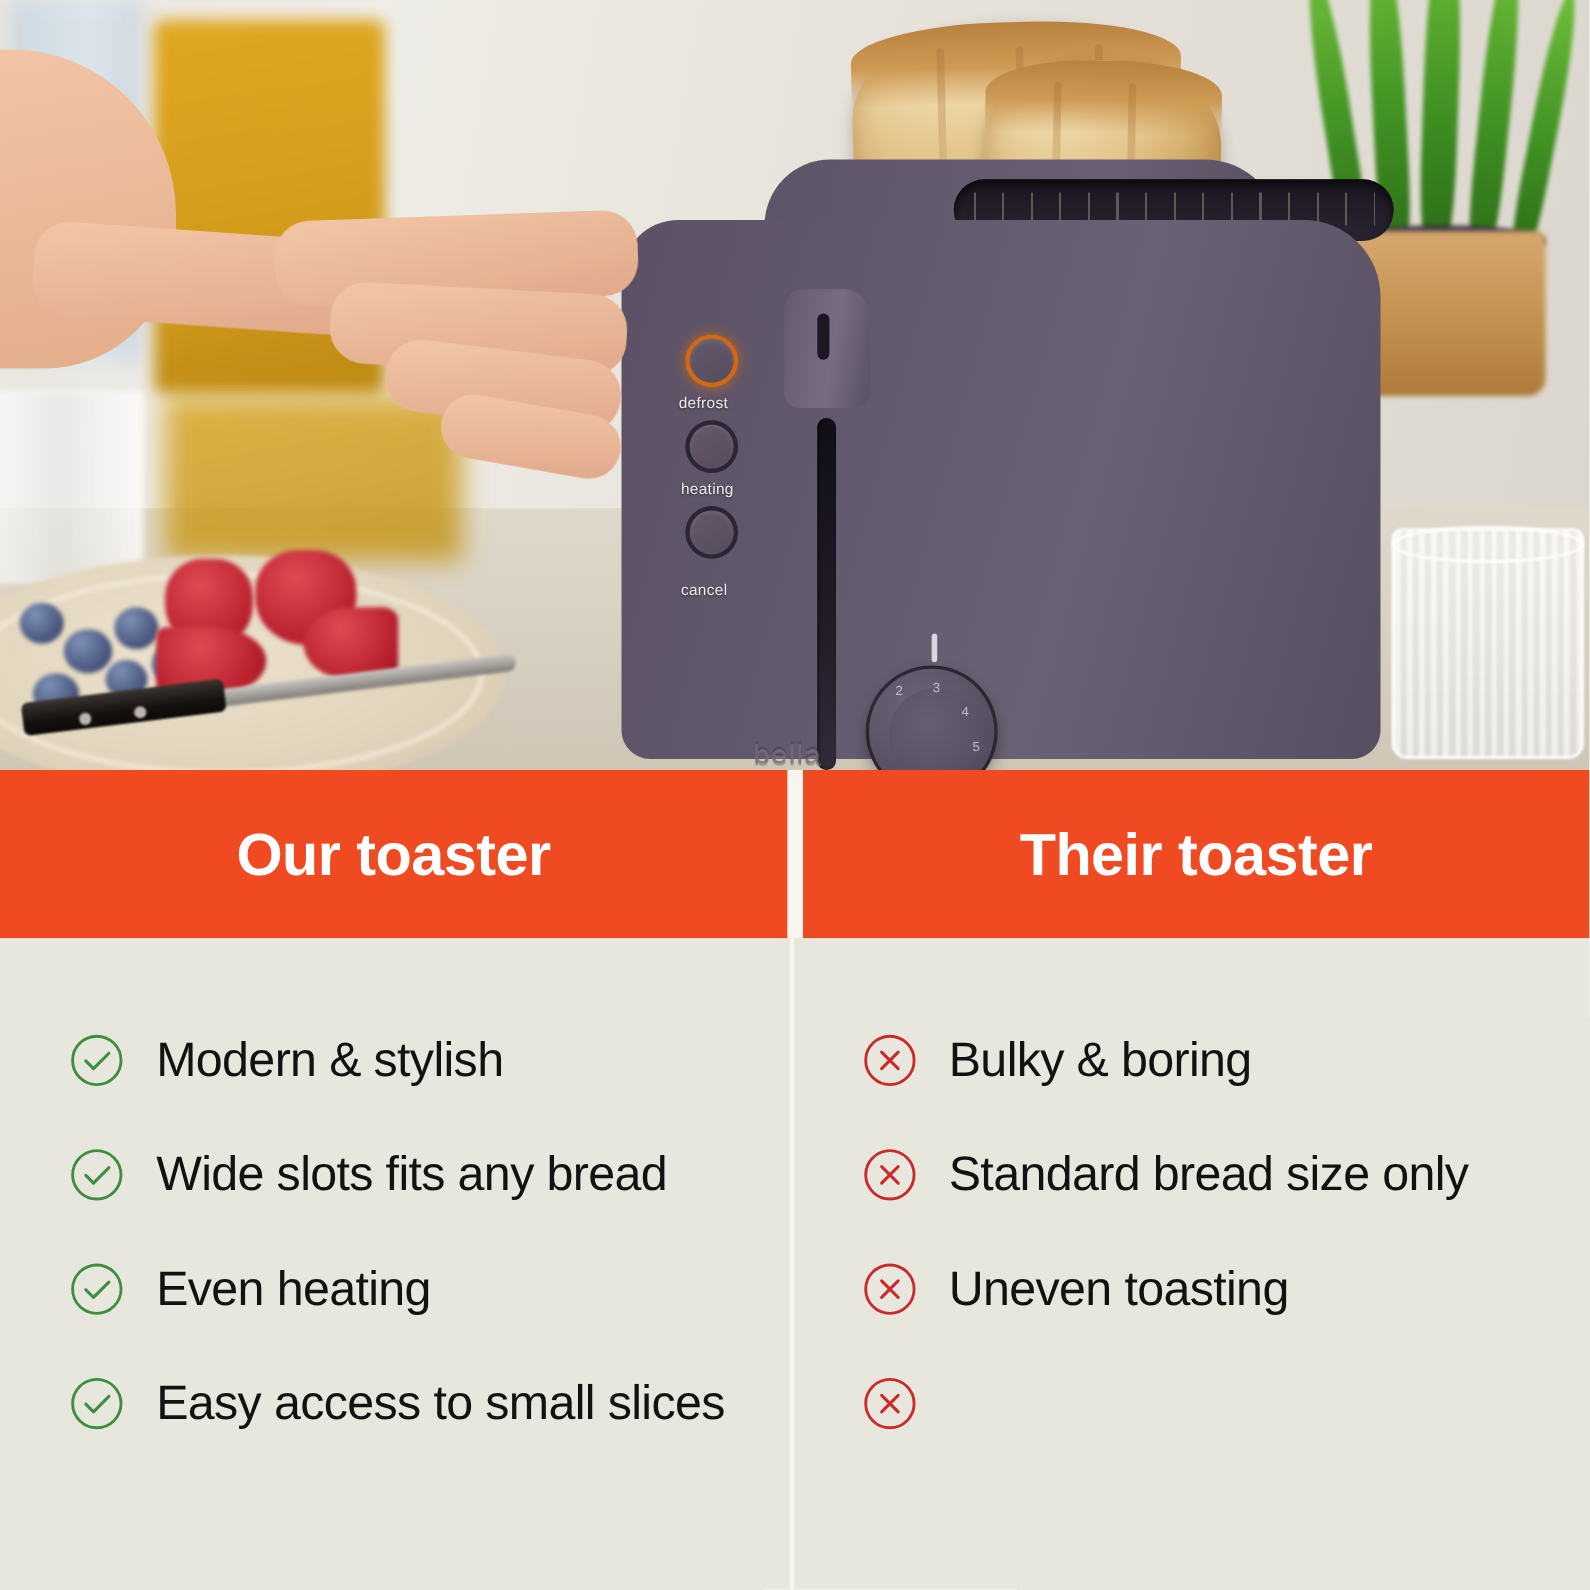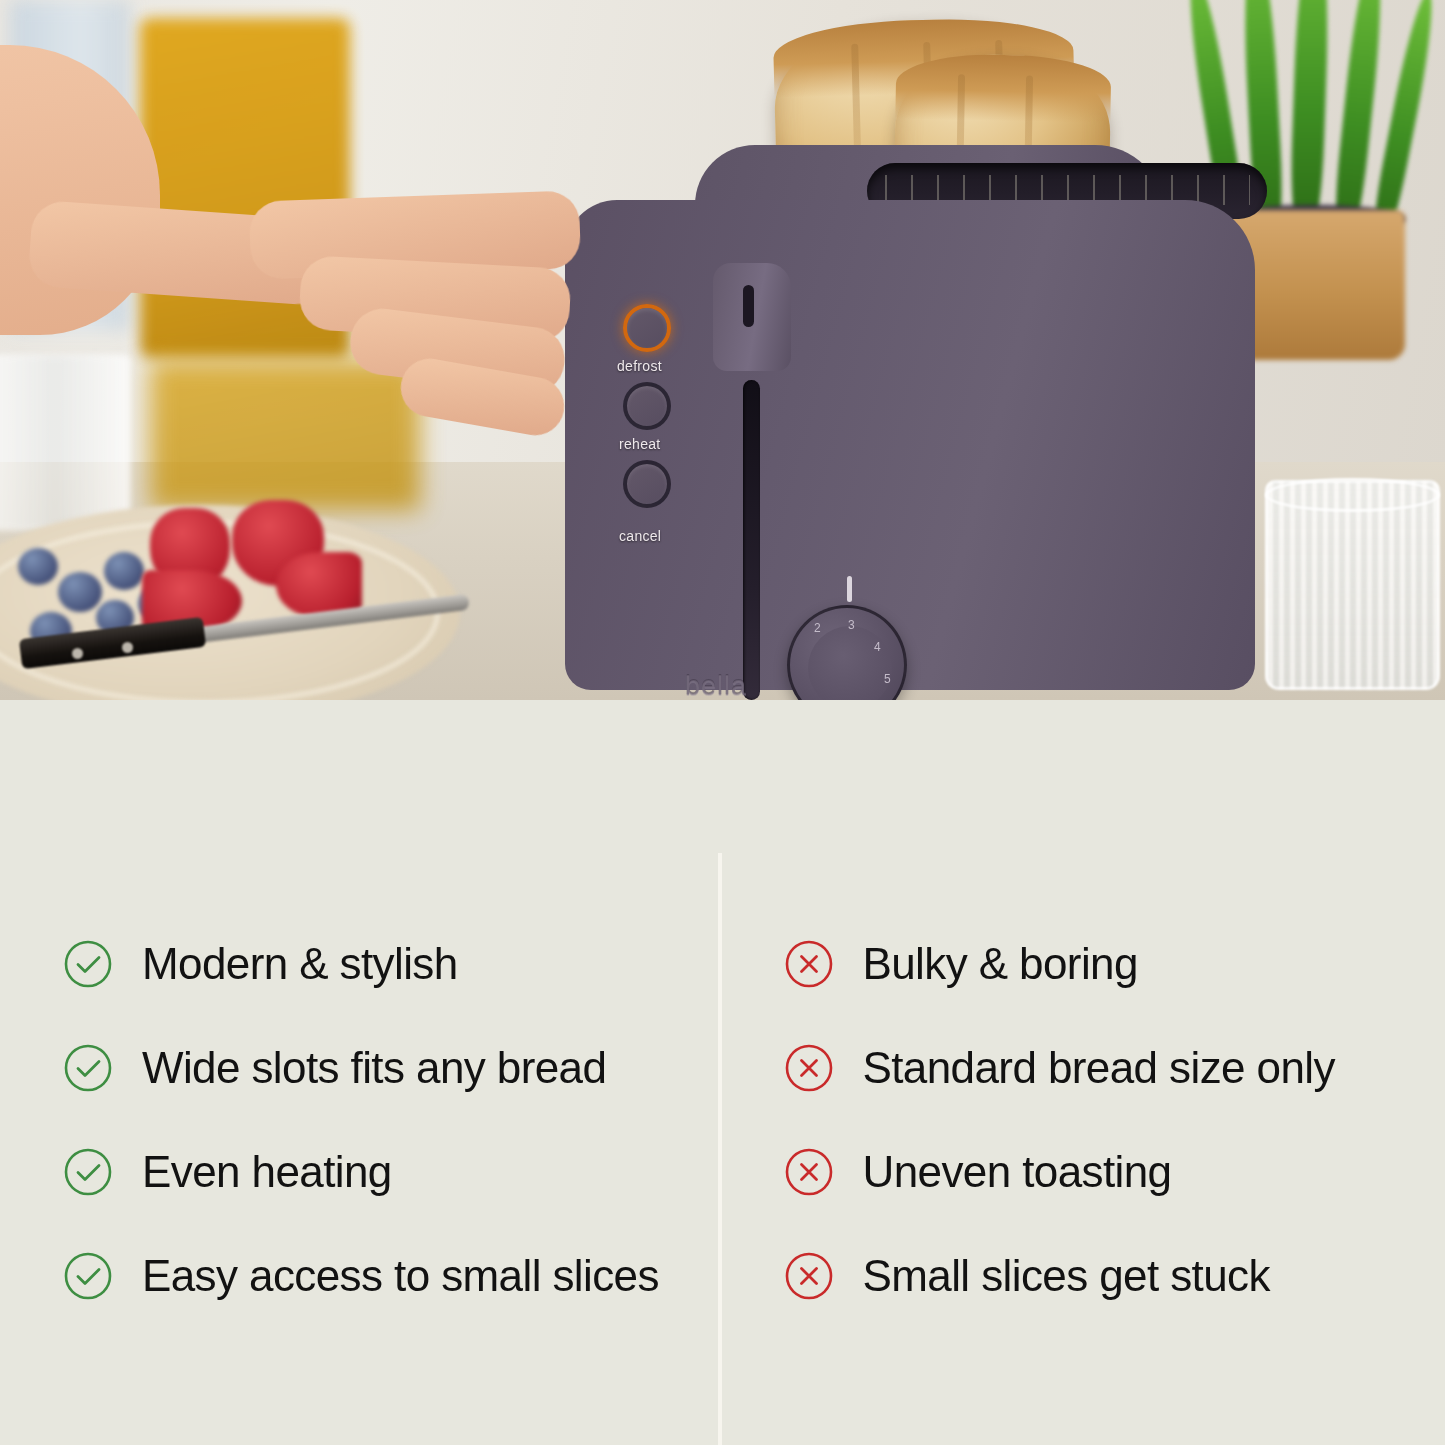--- a/index.html
+++ b/index.html
@@ -340,21 +340,21 @@
       </div>
 
       <div class="toaster-body">
 
         <div class="lever-track"></div>
 
         <div class="btn active" style="left:58px; top:104px;"></div>
         <div class="btn-label" style="left:52px; top:158px;">defrost</div>
 
         <div class="btn" style="left:58px; top:182px;"></div>
-        <div class="btn-label" style="left:54px; top:236px;">reheat</div>
+        <div class="btn-label" style="left:54px; top:236px;">heating</div>
 
         <div class="btn" style="left:58px; top:260px;"></div>
         <div class="btn-label" style="left:54px; top:314px;margin-top:14px;">cancel</div>
 
         <div class="brand">bella</div>
 
         <div class="dial">
           <div class="dial-pointer"></div>
           <div class="dial-inner"></div>
           <div class="dial-tick" style="left:24px; top:13px;">2</div>
@@ -370,20 +370,29 @@
     </div>
 
     <div class="hand"></div>
     <div class="finger" style="left:30px;  top:210px; width:300px; height:86px; transform:rotate(4deg);"></div>
     <div class="finger" style="left:250px; top:196px; width:330px; height:78px; transform:rotate(-2deg);"></div>
     <div class="finger" style="left:300px; top:262px; width:270px; height:74px; transform:rotate(3deg);"></div>
     <div class="finger" style="left:350px; top:318px; width:215px; height:66px; transform:rotate(7deg);"></div>
     <div class="finger" style="left:400px; top:368px; width:165px; height:58px; transform:rotate(10deg);"></div>
   </div>
 
+  <div class="headers">
+    <div class="head-cell">
+      <h2>Our toaster</h2>
+    </div>
+    <div class="head-gap"></div>
+    <div class="head-cell">
+      <h2>Their toaster</h2>
+    </div>
+  </div>
 
   <div class="lists">
     <div class="divider"></div>
 
     <div class="col left">
       <div class="row">
         <span class="ico">
           <svg viewBox="0 0 52 52">
               <circle cx="26" cy="26" r="22" fill="none" stroke="#3E8E42" stroke-width="2.6"></circle>
               <path d="M16 26.5 L23 33.5 L37 19.5" fill="none" stroke="#3E8E42" stroke-width="2.8" stroke-linecap="round" stroke-linejoin="round"></path>
@@ -448,18 +457,17 @@
         </span>
         <span class="txt">Uneven toasting</span>
       </div>
       <div class="row">
         <span class="ico">
           <svg viewBox="0 0 52 52">
               <circle cx="26" cy="26" r="22" fill="none" stroke="#C92A2A" stroke-width="2.6"></circle>
               <path d="M18.5 18.5 L33.5 33.5 M33.5 18.5 L18.5 33.5" fill="none" stroke="#C92A2A" stroke-width="2.8" stroke-linecap="round"></path>
             </svg>
         </span>
-        <span class="txt">Small slices get stuck</span>
       </div>
     </div>
   </div>
 
 </div>
 
 </body></html>

